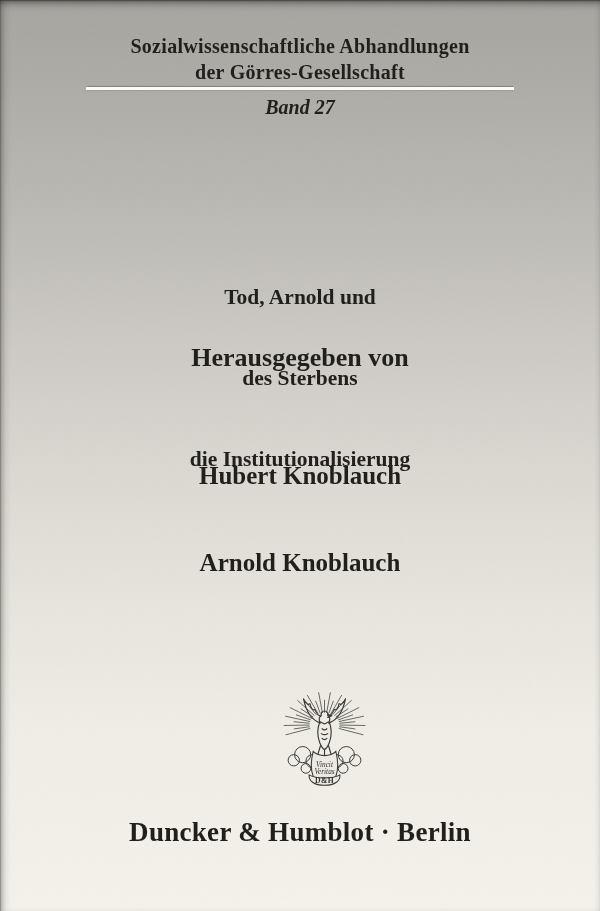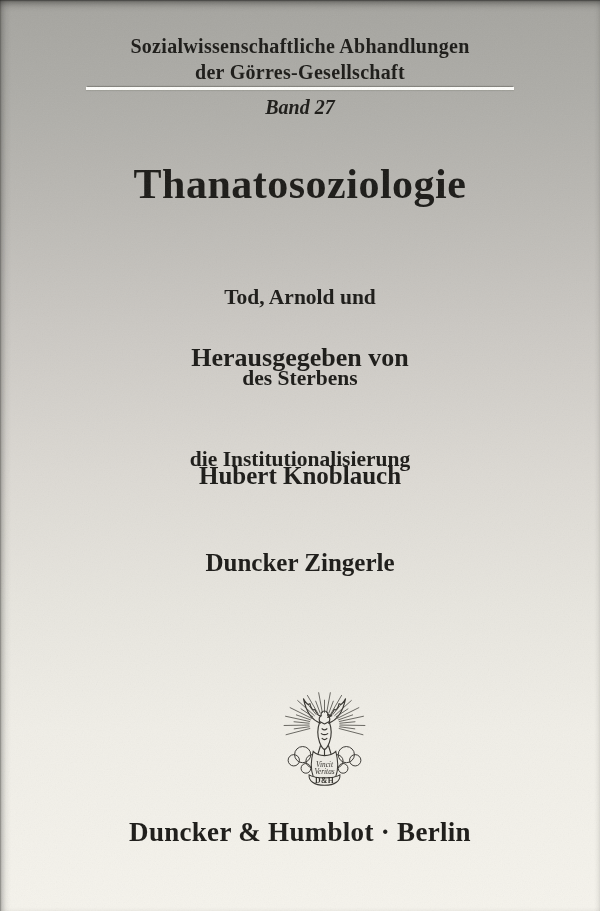--- a/index.html
+++ b/index.html
@@ -57,33 +57,32 @@
 
 <div class="page">
 
   <div class="tx series-line1">Sozialwissenschaftliche Abhandlungen</div>
   <div class="tx series-line2">der Görres-Gesellschaft</div>
 
   <div class="rule"></div>
 
   <div class="tx band">Band 27</div>
 
-  <div class="tx book-title">Thanatosoziologie</div>
 
   <div class="tx subtitle">
     <div>Tod, Arnold und</div>
     <div>des Sterbens</div>
     <div>die Institutionalisierung</div>
   </div>
 
   <div class="tx editor-intro">Herausgegeben von</div>
 
   <div class="tx editors">
     <div>Hubert Knoblauch</div>
-    <div>Duncker Zingerle</div>
+    <div>Arnold Knoblauch</div>
   </div>
 
   <div class="emblem-wrap">
     <svg class="emblem" viewBox="0 0 120 132" width="97" height="107" aria-hidden="true">
 
       <g id="emblem-rays" transform="translate(60,44) scale(1,0.8)" stroke="#35332e" stroke-width="1" stroke-linecap="round">
           <line x1="18.1" y1="5.9" x2="47.6" y2="15.5"></line>
           <line x1="18.7" y1="3.2" x2="37.5" y2="6.4"></line>
           <line x1="19.0" y1="0.5" x2="50.0" y2="1.2"></line>
           <line x1="18.9" y1="-2.3" x2="37.7" y2="-4.6"></line>

